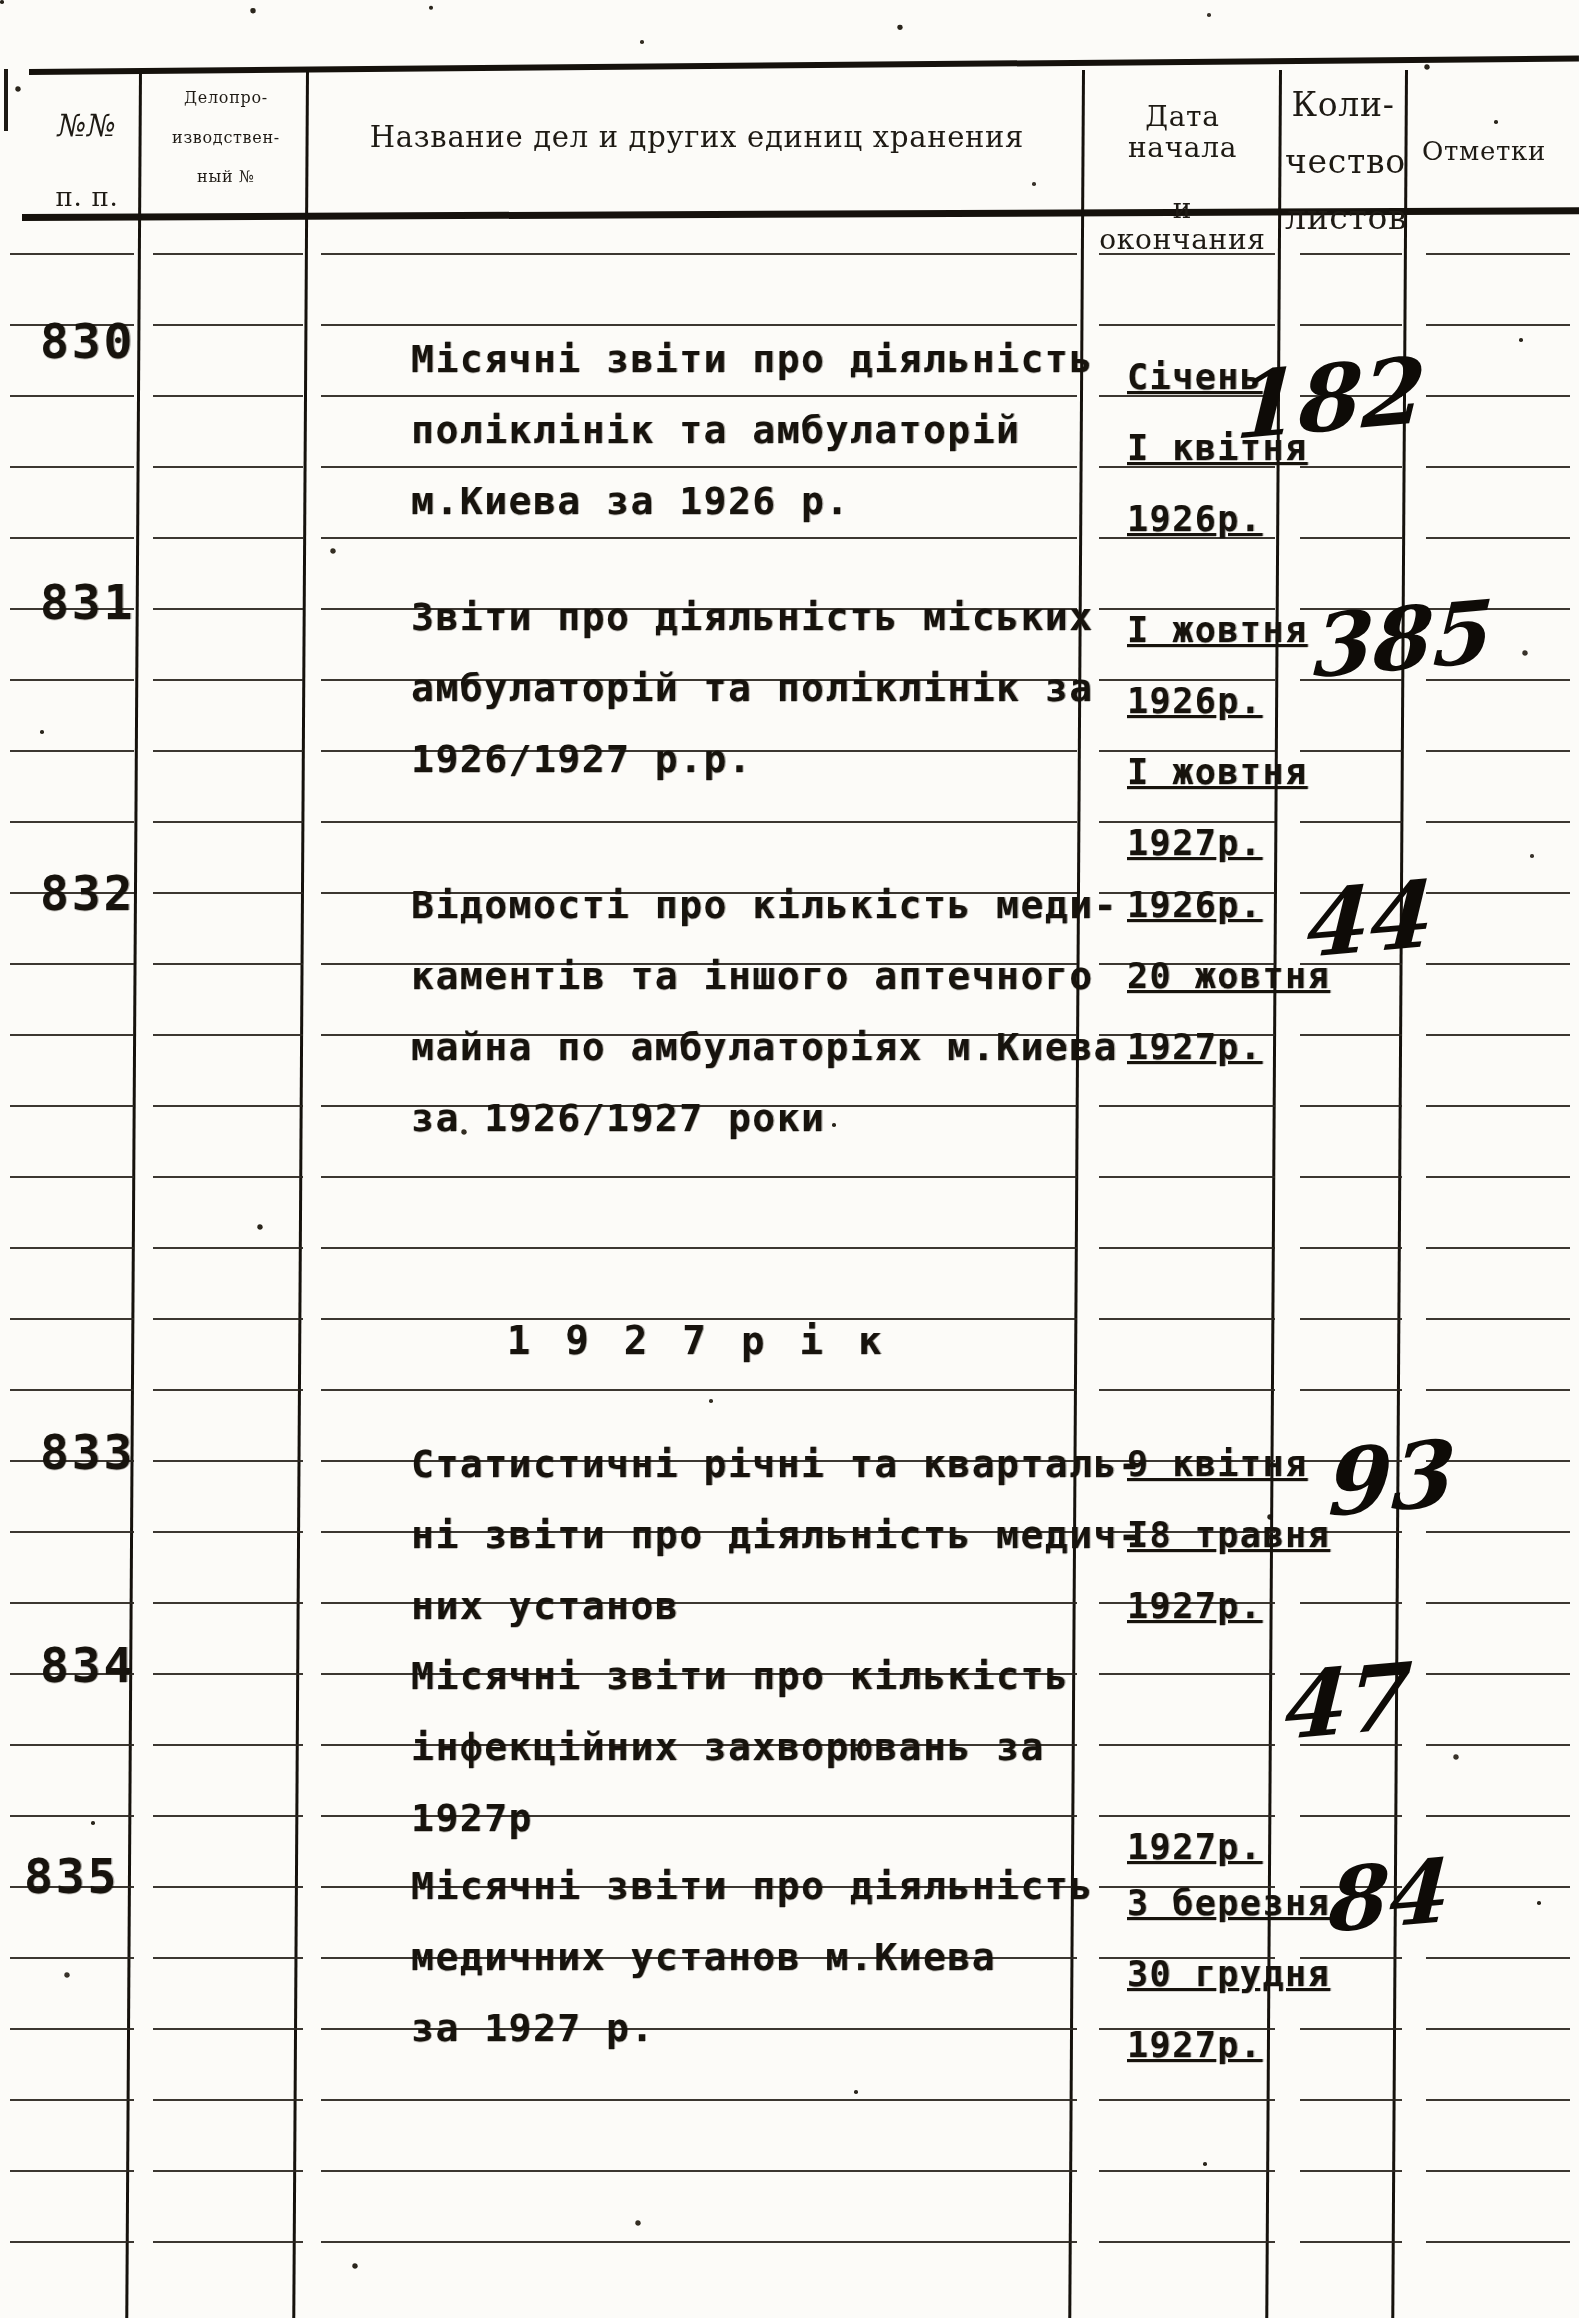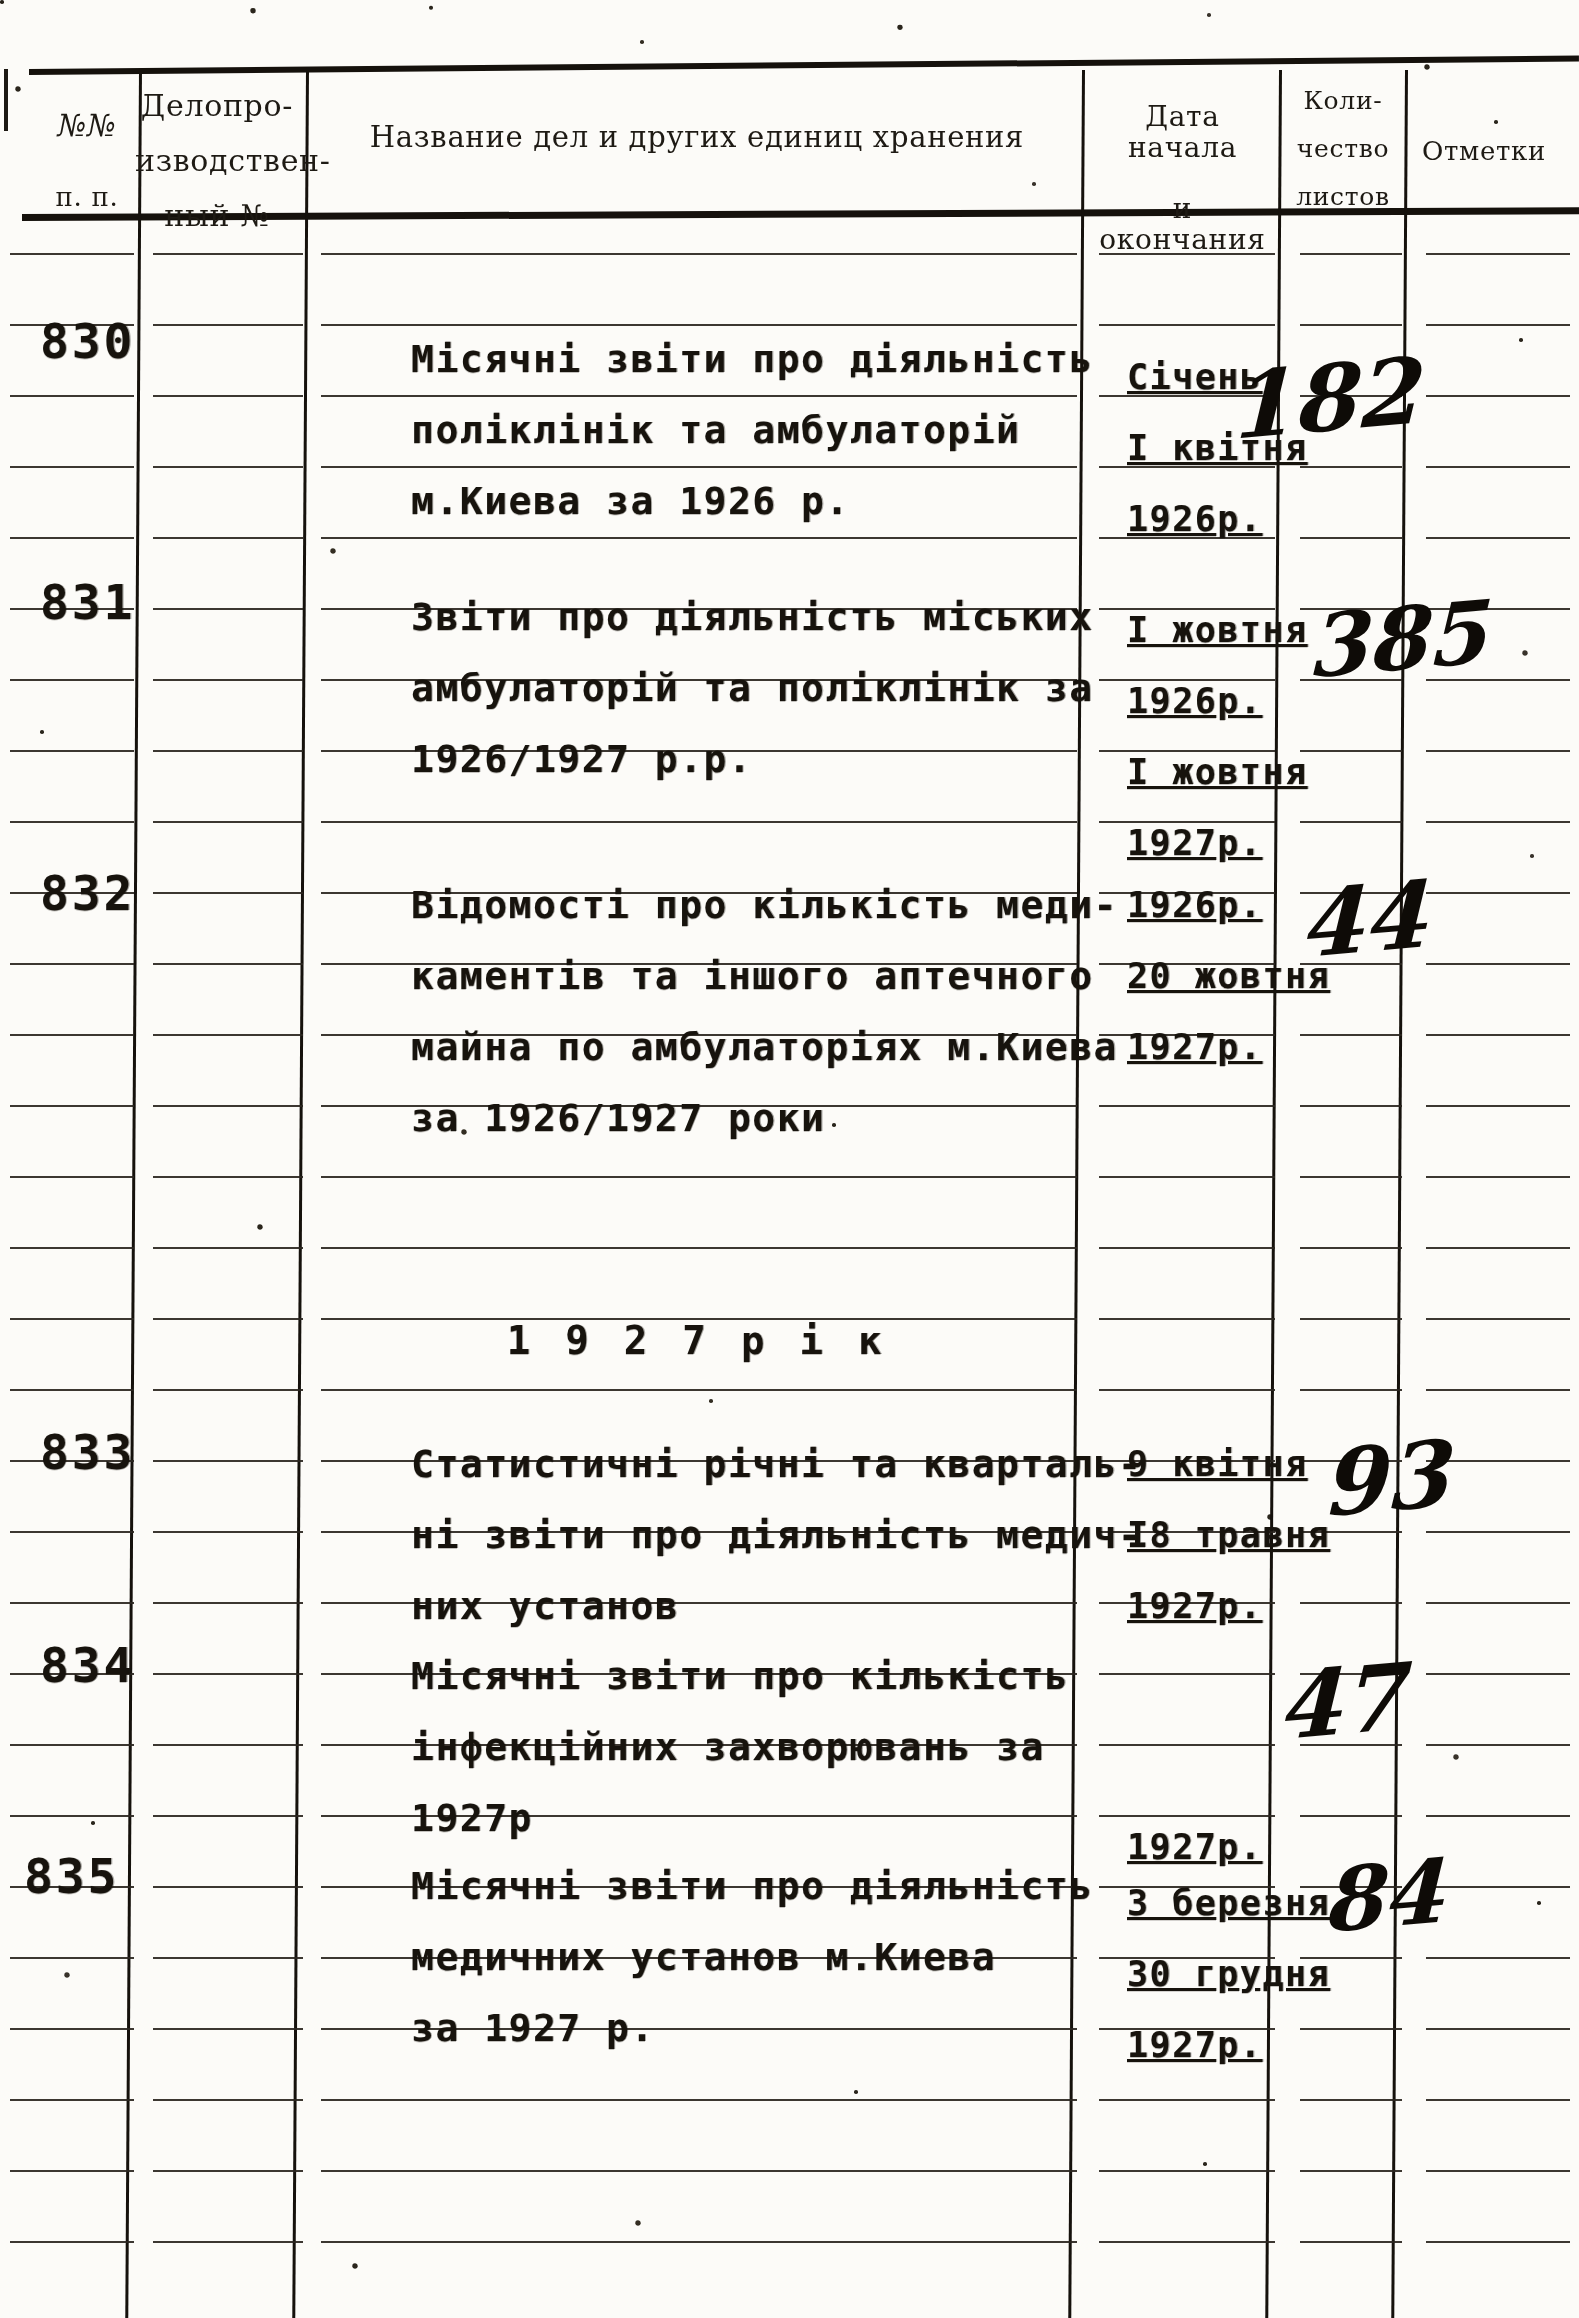--- a/index.html
+++ b/index.html
@@ -65,31 +65,31 @@
   <div class="col-rules" style="left:153px;width:150px;"></div>
   <div class="col-rules" style="left:321px;width:756px;"></div>
   <div class="col-rules" style="left:1099px;width:176px;"></div>
   <div class="col-rules" style="left:1300px;width:102px;"></div>
   <div class="col-rules" style="left:1426px;width:144px;"></div>
 
   <div class="hc" style="left:40px;width:94px;top:109px;font-size:30.5px;">
     <div style="font-style:italic;">№№</div>
     <div style="margin-top:40px;font-size:26px;">п. п.</div>
   </div>
-  <div class="hc" style="left:135px;width:164px;top:89px;font-size:30px;">
+  <div class="hc" style="left:144px;width:164px;top:89px;font-size:16px;">
     <div>Делопро-</div>
     <div style="margin-top:22px;">изводствен-</div>
     <div style="margin-top:22px;">ный №</div>
   </div>
   <div class="hc" style="left:312px;width:770px;top:122px;font-size:29px;">Название дел и других единиц хранения</div>
   <div class="hc" style="left:1090px;width:185px;top:102px;font-size:28px;">
     <div>Дата начала</div>
     <div style="margin-top:30.5px;">и окончания</div>
   </div>
-  <div class="hc" style="left:1285px;width:116px;top:87px;font-size:25px;">
+  <div class="hc" style="left:1285px;width:116px;top:87px;font-size:33px;">
     <div>Коли-</div>
     <div style="margin-top:20.4px;">чество</div>
     <div style="margin-top:20.4px;">листов</div>
   </div>
   <div class="hc" style="left:1417px;width:134px;top:137px;font-size:26px;">Отметки</div>
 
   <div class="row" style="top:291px;">
     <div class="cell-num typed" style="left:40px;top:22px;">830</div>
     <div class="titles" style="left:411px;top:33px;">
       <div class="tline typed">Місячні звіти про діяльність</div>

